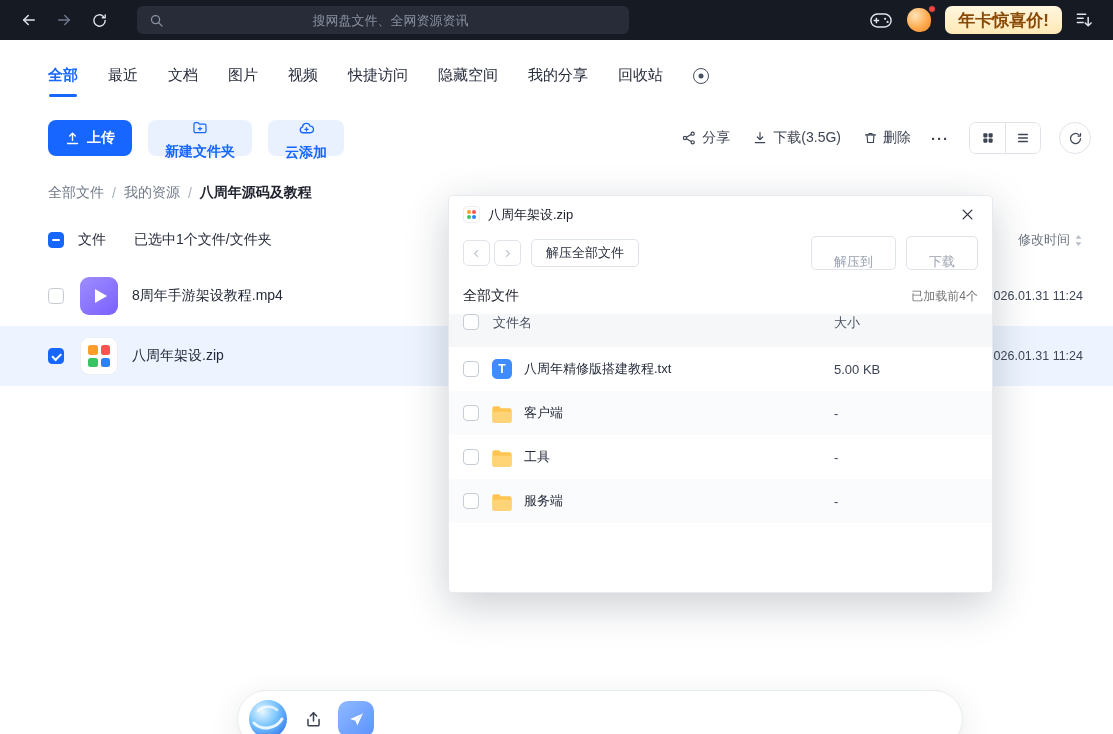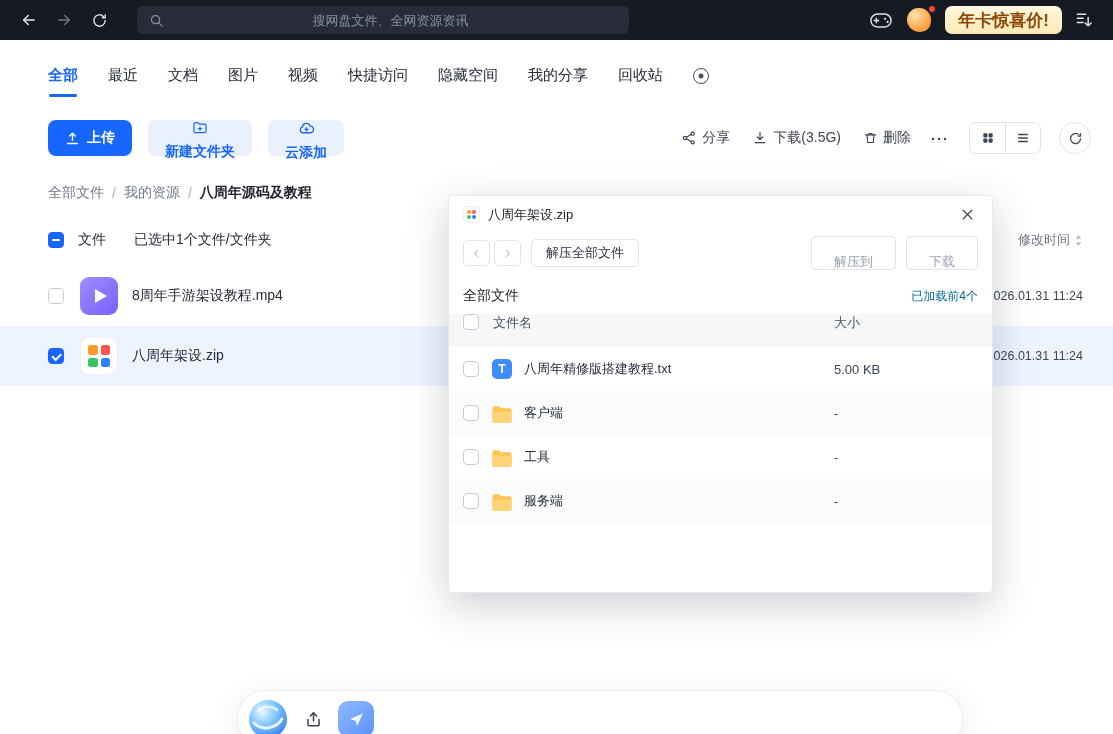--- a/index.html
+++ b/index.html
@@ -124,21 +124,21 @@
   .m-toolbar { display:flex; align-items:center; gap:10px; padding:3px 14px 10px; }
   .m-nav { display:flex; gap:4px; }
   .m-nav-btn { width:27px; height:26px; border:1px solid #e0e4ea; border-radius:5px; display:flex;
                align-items:center; justify-content:center; color:#c2c8d2; cursor:pointer; background:#fff; }
   .m-btn { height:28px; padding:0 14px; border:1px solid #dfe3ea; border-radius:5px; background:#fff;
            font-size:13px; color:#2c3240; cursor:pointer; font-family:inherit; white-space:nowrap; }
   .m-btn.gray { color:#99a1af; padding:16px 22px; }
   .m-spacer { flex:1; }
   .m-crumb { display:flex; align-items:center; padding:7px 14px 9px; }
   .m-crumb-text { font-size:14px; color:#20242e; cursor:pointer; }
-  .m-loaded { margin-left:auto; font-size:12px; color:#0369a1; }
+  .m-loaded { margin-left:auto; font-size:12px; color:#737373; }
   .m-thead { height:33px; background:#f6f7f9; display:flex; align-items:flex-start; padding-left:14px;
              font-size:13px; color:#4a5260; }
   .m-col-name { margin-left:14px; flex:1; }
   .m-col-size { width:158px; }
   .m-row { height:44px; display:flex; align-items:center; padding-left:14px; cursor:pointer; }
   .m-row.alt { background:#fafbfc; }
   .m-ricon { width:24px; display:flex; align-items:center; justify-content:center; margin-left:11px; flex:none; }
   .m-rname { flex:1; margin-left:10px; font-size:13px; color:#252b3a; }
   .m-rsize { width:158px; font-size:13px; color:#3c4354; }
   .icon-txt { width:20px; height:20px; border-radius:5px; background:#3f8cff; color:#fff;

